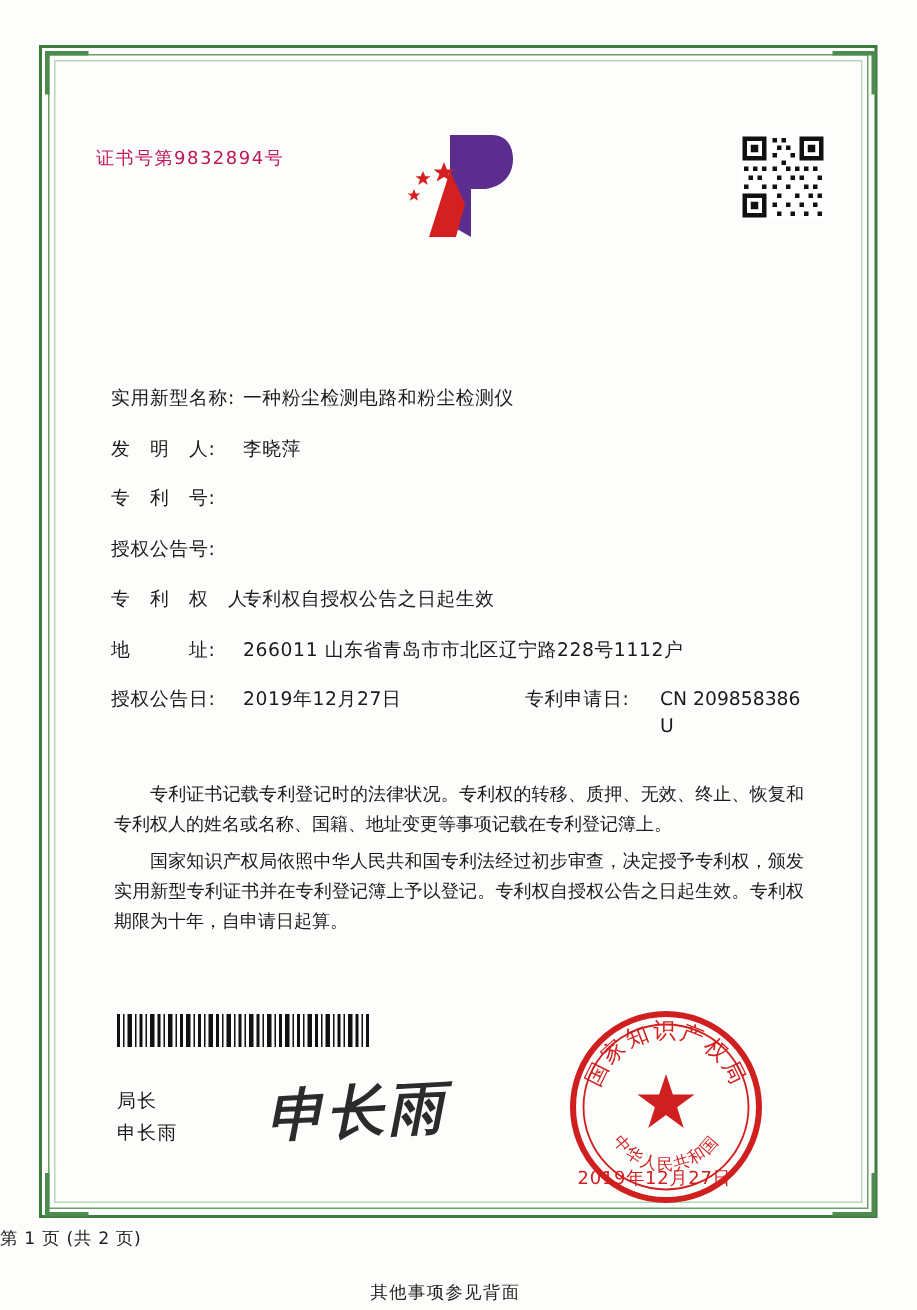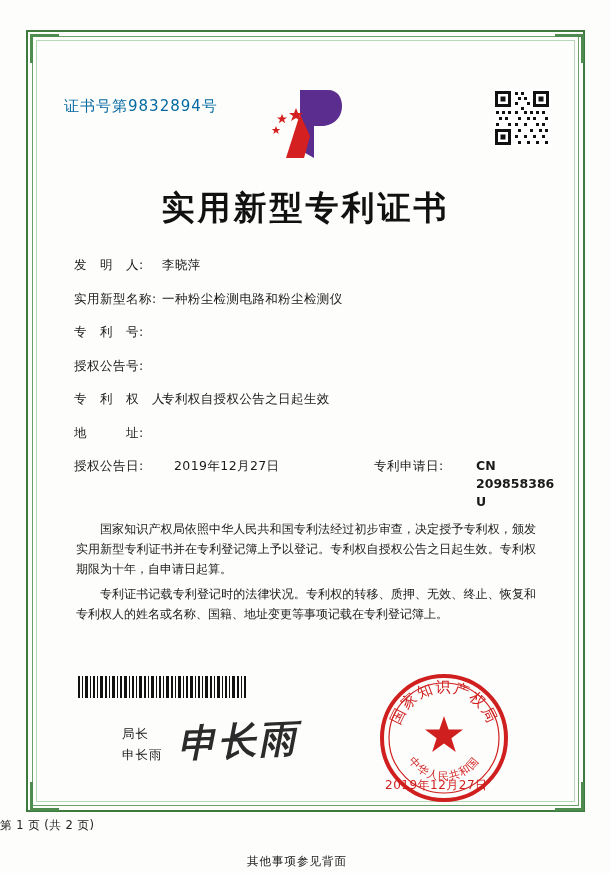--- a/index.html
+++ b/index.html
@@ -65,23 +65,23 @@
   .corner.tl { left: 30px; top: 34px; border-left-width: 3px; border-top-width: 3px; }
   .corner.tr { left: 555px; top: 34px; border-right-width: 3px; border-top-width: 3px; }
   .corner.bl { left: 30px; top: 782px; border-left-width: 3px; border-bottom-width: 3px; }
   .corner.br { left: 555px; top: 782px; border-right-width: 3px; border-bottom-width: 3px; }
 
   
   .cert-no {
     position: absolute;
     left: 64px;
     top: 97px;
-    font-size: 15px;
+    font-size: 12px;
     letter-spacing: 1px;
-    color: #0369a1;
+    color: #be185d;
     text-align: center;
   }
 
   .emblem {
     position: absolute;
     left: 266px;
     top: 84px;
     width: 84px;
     height: 82px;
   }
@@ -128,33 +128,31 @@
     letter-spacing: 0.5px;
     white-space: nowrap;
   }
   .field-value {
     flex: 1;
     letter-spacing: 0.4px;
   }
 
   .field-row.dual {
     margin-bottom: 6px;
-    gap: 12px;
   }
   .dual .field-value {
     flex: 0 0 188px;
   }
   .dual .field-label2 {
     flex: 0 0 90px;
     letter-spacing: 0.5px;
     white-space: nowrap;
   }
   .dual .field-value2 {
     flex: 1;
-    font-weight: bold;
   }
 
   
   .body-text {
     position: absolute;
     left: 76px;
     top: 519px;
     width: 460px;
     font-size: 12px;
     line-height: 20px;
@@ -176,21 +174,20 @@
   }
 
   
   .sig-label {
     position: absolute;
     left: 78px;
     top: 723px;
     font-size: 12.5px;
     line-height: 21px;
     letter-spacing: 1px;
-    margin-left: 44px;
   }
   .sig-script {
     position: absolute;
     left: 178px;
     top: 716px;
     font-family: "DejaVu Serif", "Liberation Serif", serif;
     font-size: 38px;
     font-style: italic;
     font-weight: bold;
     letter-spacing: 2px;
@@ -311,55 +308,55 @@
         <rect x="31" y="46" width="3" height="3"></rect>
       <rect x="40" y="46" width="3" height="3"></rect>
         <rect x="49" y="46" width="3" height="3"></rect>
       <rect x="25" y="52" width="3" height="3"></rect>
         <rect x="34" y="52" width="3" height="3"></rect>
       <rect x="43" y="52" width="3" height="3"></rect>
         <rect x="52" y="52" width="3" height="3"></rect>
     </g>
   </svg>
 
-  <div class="title">实用新型专利证书</div>
 
   <div class="fields">
+    <div class="field-row">
+      <span class="field-label">实用新型名称:</span>
+      <span class="field-value">一种粉尘检测电路和粉尘检测仪</span>
+    </div>
     <div class="field-row">
       <span class="field-label">发　明　人:</span>
       <span class="field-value">李晓萍</span>
     </div>
     <div class="field-row">
-      <span class="field-label">实用新型名称:</span>
-      <span class="field-value">一种粉尘检测电路和粉尘检测仪</span>
-    </div>
-    <div class="field-row">
       <span class="field-label">专　利　号:</span>
     </div>
     <div class="field-row">
       <span class="field-label">授权公告号:</span>
     </div>
     <div class="field-row">
       <span class="field-label">专　利　权　人:</span>
       <span class="field-value">专利权自授权公告之日起生效</span>
     </div>
     <div class="field-row">
       <span class="field-label">地　　　址:</span>
+      <span class="field-value">266011 山东省青岛市市北区辽宁路228号1112户</span>
     </div>
     <div class="field-row dual">
       <span class="field-label">授权公告日:</span>
       <span class="field-value">2019年12月27日</span>
       <span class="field-label2">专利申请日:</span>
       <span class="field-value2">CN 209858386 U</span>
     </div>
   </div>
 
   <div class="body-text">
+    <p>专利证书记载专利登记时的法律状况。专利权的转移、质押、无效、终止、恢复和专利权人的姓名或名称、国籍、地址变更等事项记载在专利登记簿上。</p>
     <p>国家知识产权局依照中华人民共和国专利法经过初步审查，决定授予专利权，颁发实用新型专利证书并在专利登记簿上予以登记。专利权自授权公告之日起生效。专利权期限为十年，自申请日起算。</p>
-    <p>专利证书记载专利登记时的法律状况。专利权的转移、质押、无效、终止、恢复和专利权人的姓名或名称、国籍、地址变更等事项记载在专利登记簿上。</p>
   </div>
 
   <svg class="barcode" viewBox="0 0 168 22">
     <g fill="#111">
       <rect x="0" y="0" width="2" height="22"></rect>
         <rect x="4" y="0" width="1" height="22"></rect>
       <rect x="7" y="0" width="3" height="22"></rect>
         <rect x="12" y="0" width="1" height="22"></rect>
       <rect x="15" y="0" width="2" height="22"></rect>
         <rect x="19" y="0" width="1" height="22"></rect>

